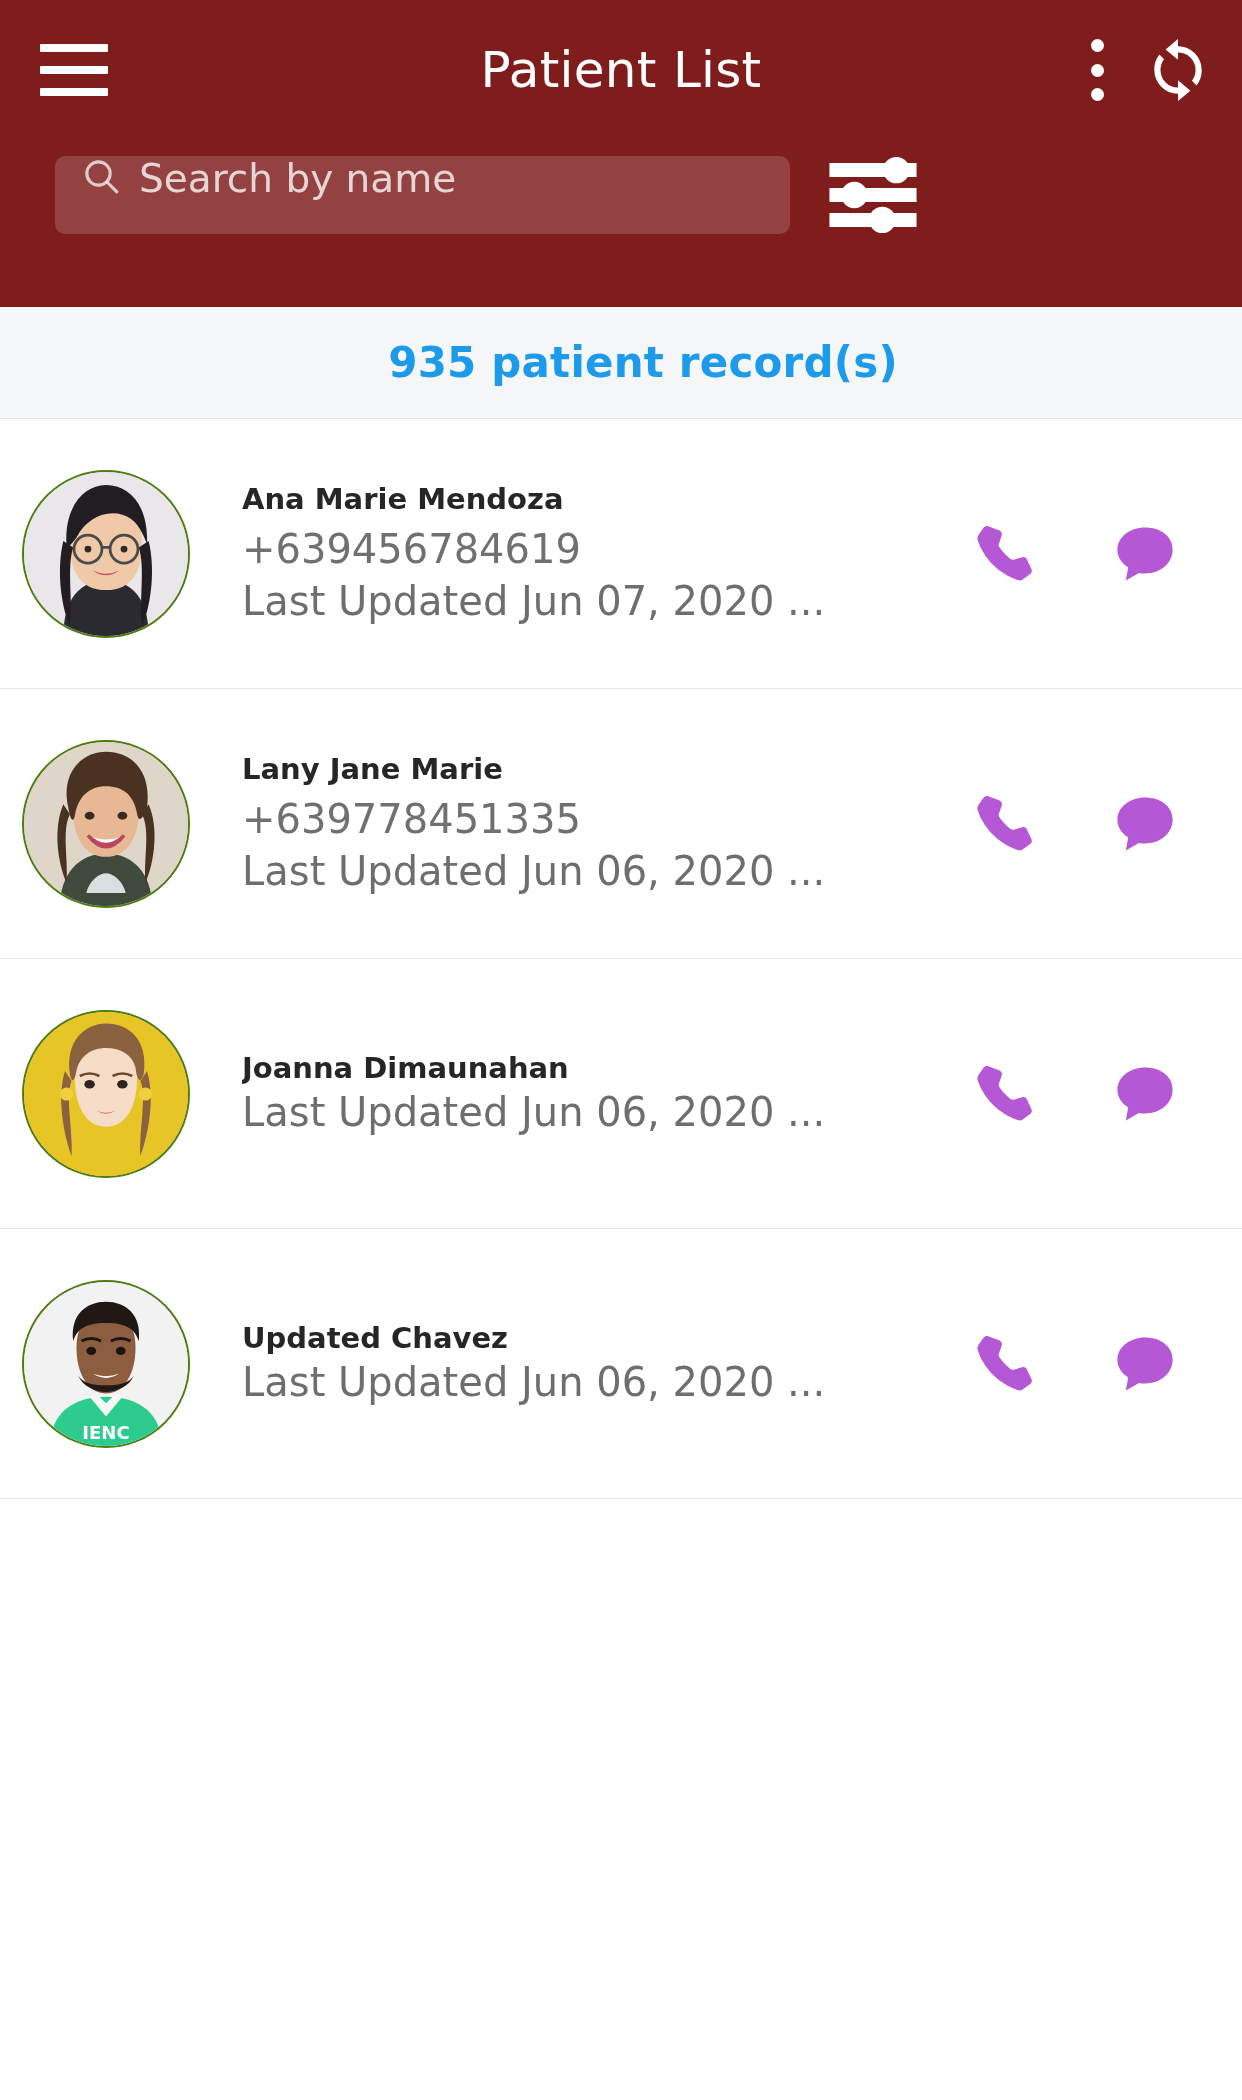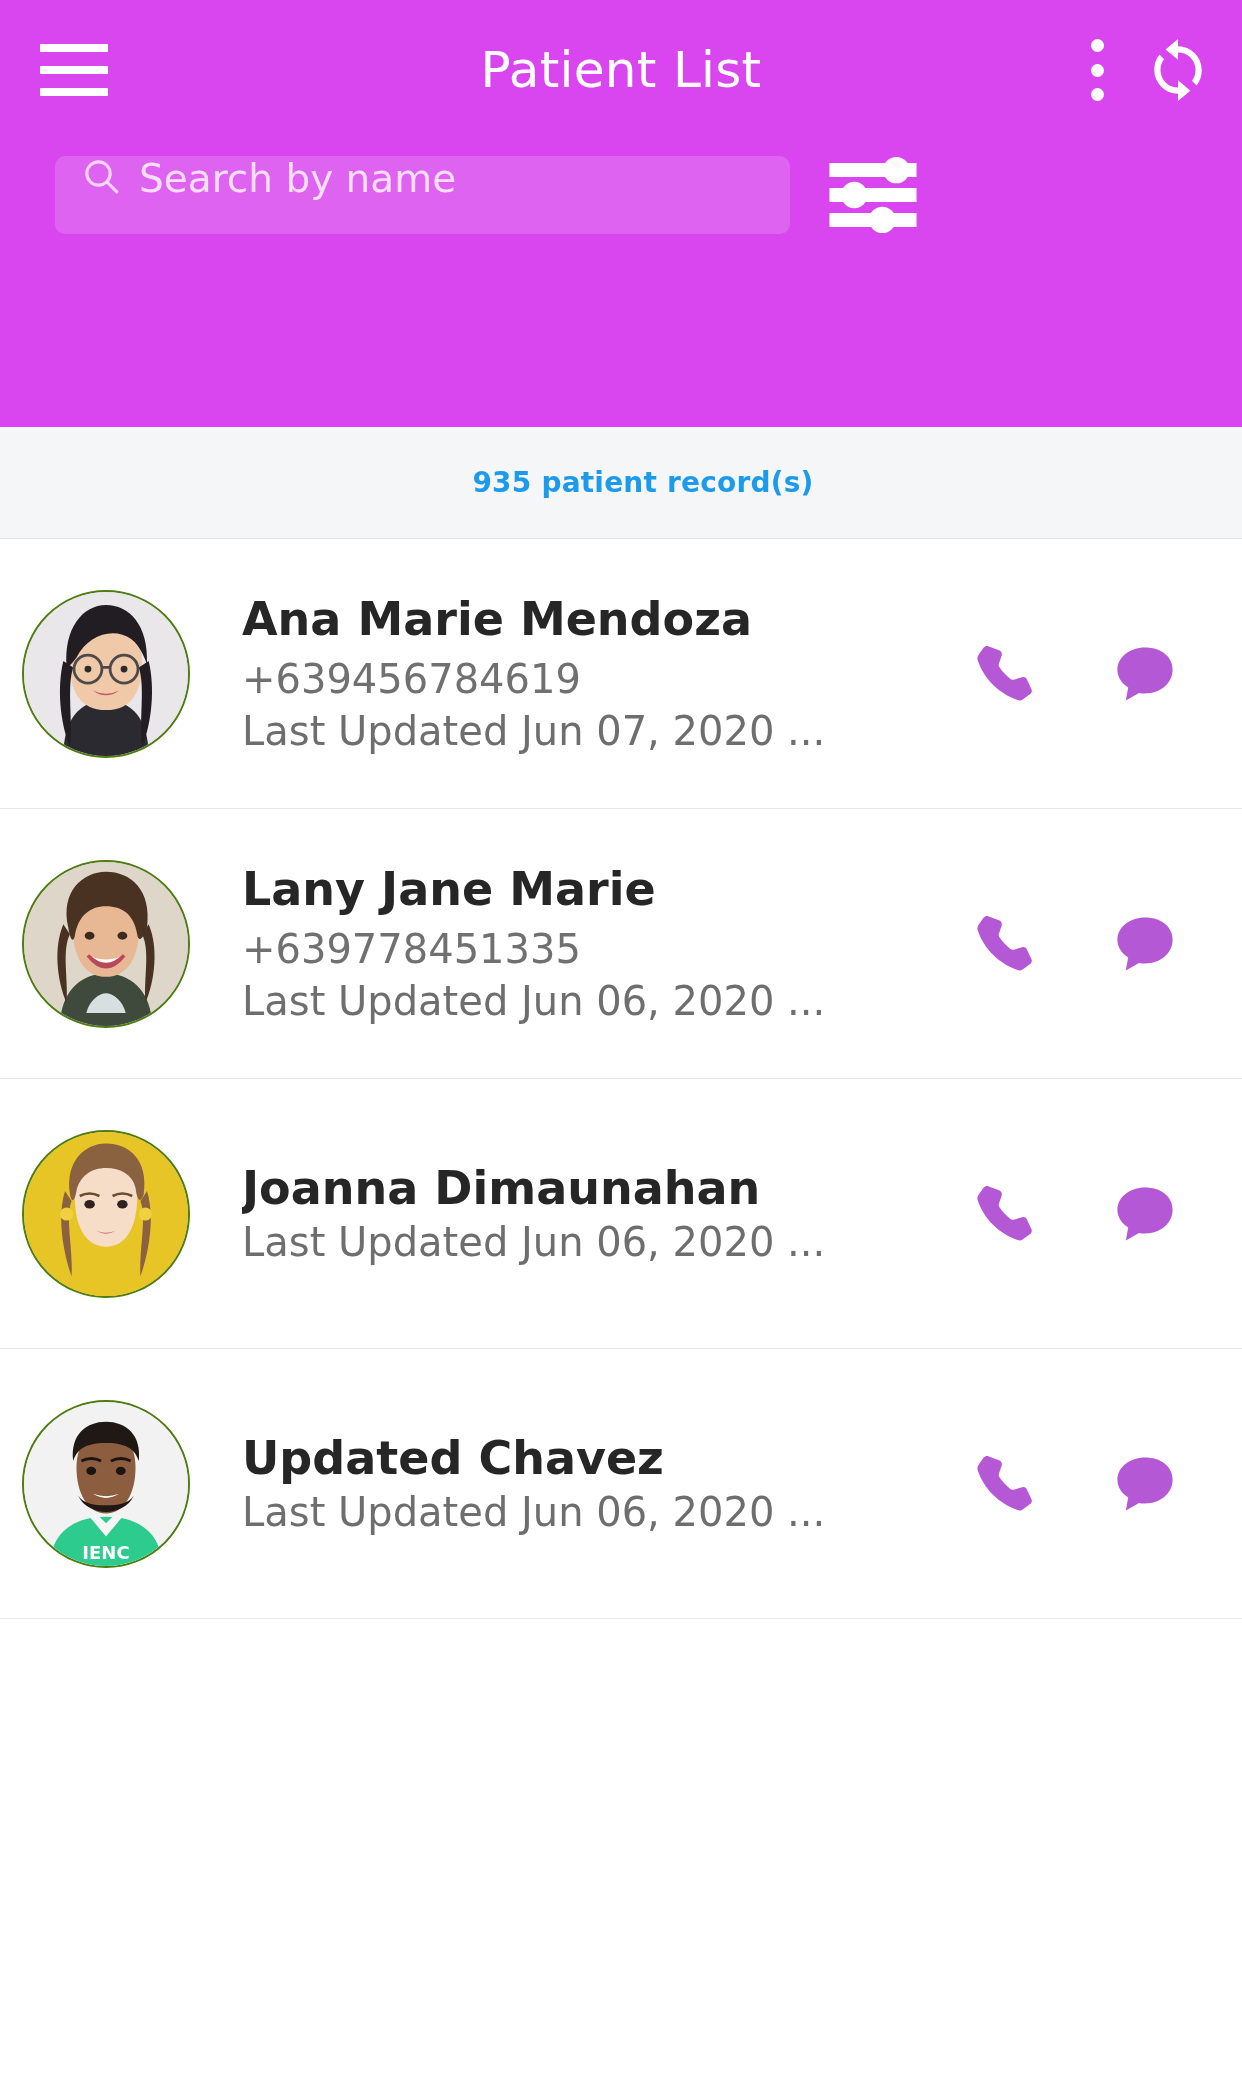--- a/index.html
+++ b/index.html
@@ -14,22 +14,22 @@
     position: relative;
     width: 1242px;
     height: 2100px;
     background: #ffffff;
   }
 
   
   .appbar {
     position: relative;
     width: 100%;
-    height: 427px;
-    background: #d946ef;
+    height: 307px;
+    background: #7f1d1d;
   }
   .appbar-top {
     position: relative;
     height: 140px;
     display: flex;
     align-items: center;
   }
   .hamburger {
     position: absolute;
     left: 40px;
@@ -151,21 +151,21 @@
   .count-bar {
     height: 112px;
     background: #f5f6f8;
     display: flex;
     align-items: center;
     justify-content: center;
     border-bottom: 1px solid #e3e5e8;
   }
   .count-text {
     color: #1d9bea;
-    font-size: 28px;
+    font-size: 42px;
     font-weight: 700;
     letter-spacing: 0.2px;
     margin-left: 44px;
   }
 
   
   .patient-list {
     background: #ffffff;
   }
   .patient-row {
@@ -189,21 +189,21 @@
     background: #ddd;
   }
   .avatar svg { display: block; width: 100%; height: 100%; }
 
   .patient-info {
     flex: 1;
     padding-left: 52px;
     min-width: 0;
   }
   .patient-name {
-    font-size: 46px;
+    font-size: 29px;
     font-weight: 700;
     color: #262626;
     line-height: 1.18;
     white-space: nowrap;
     overflow: hidden;
     text-overflow: ellipsis;
   }
   .patient-phone {
     font-size: 40px;
     color: #707070;

